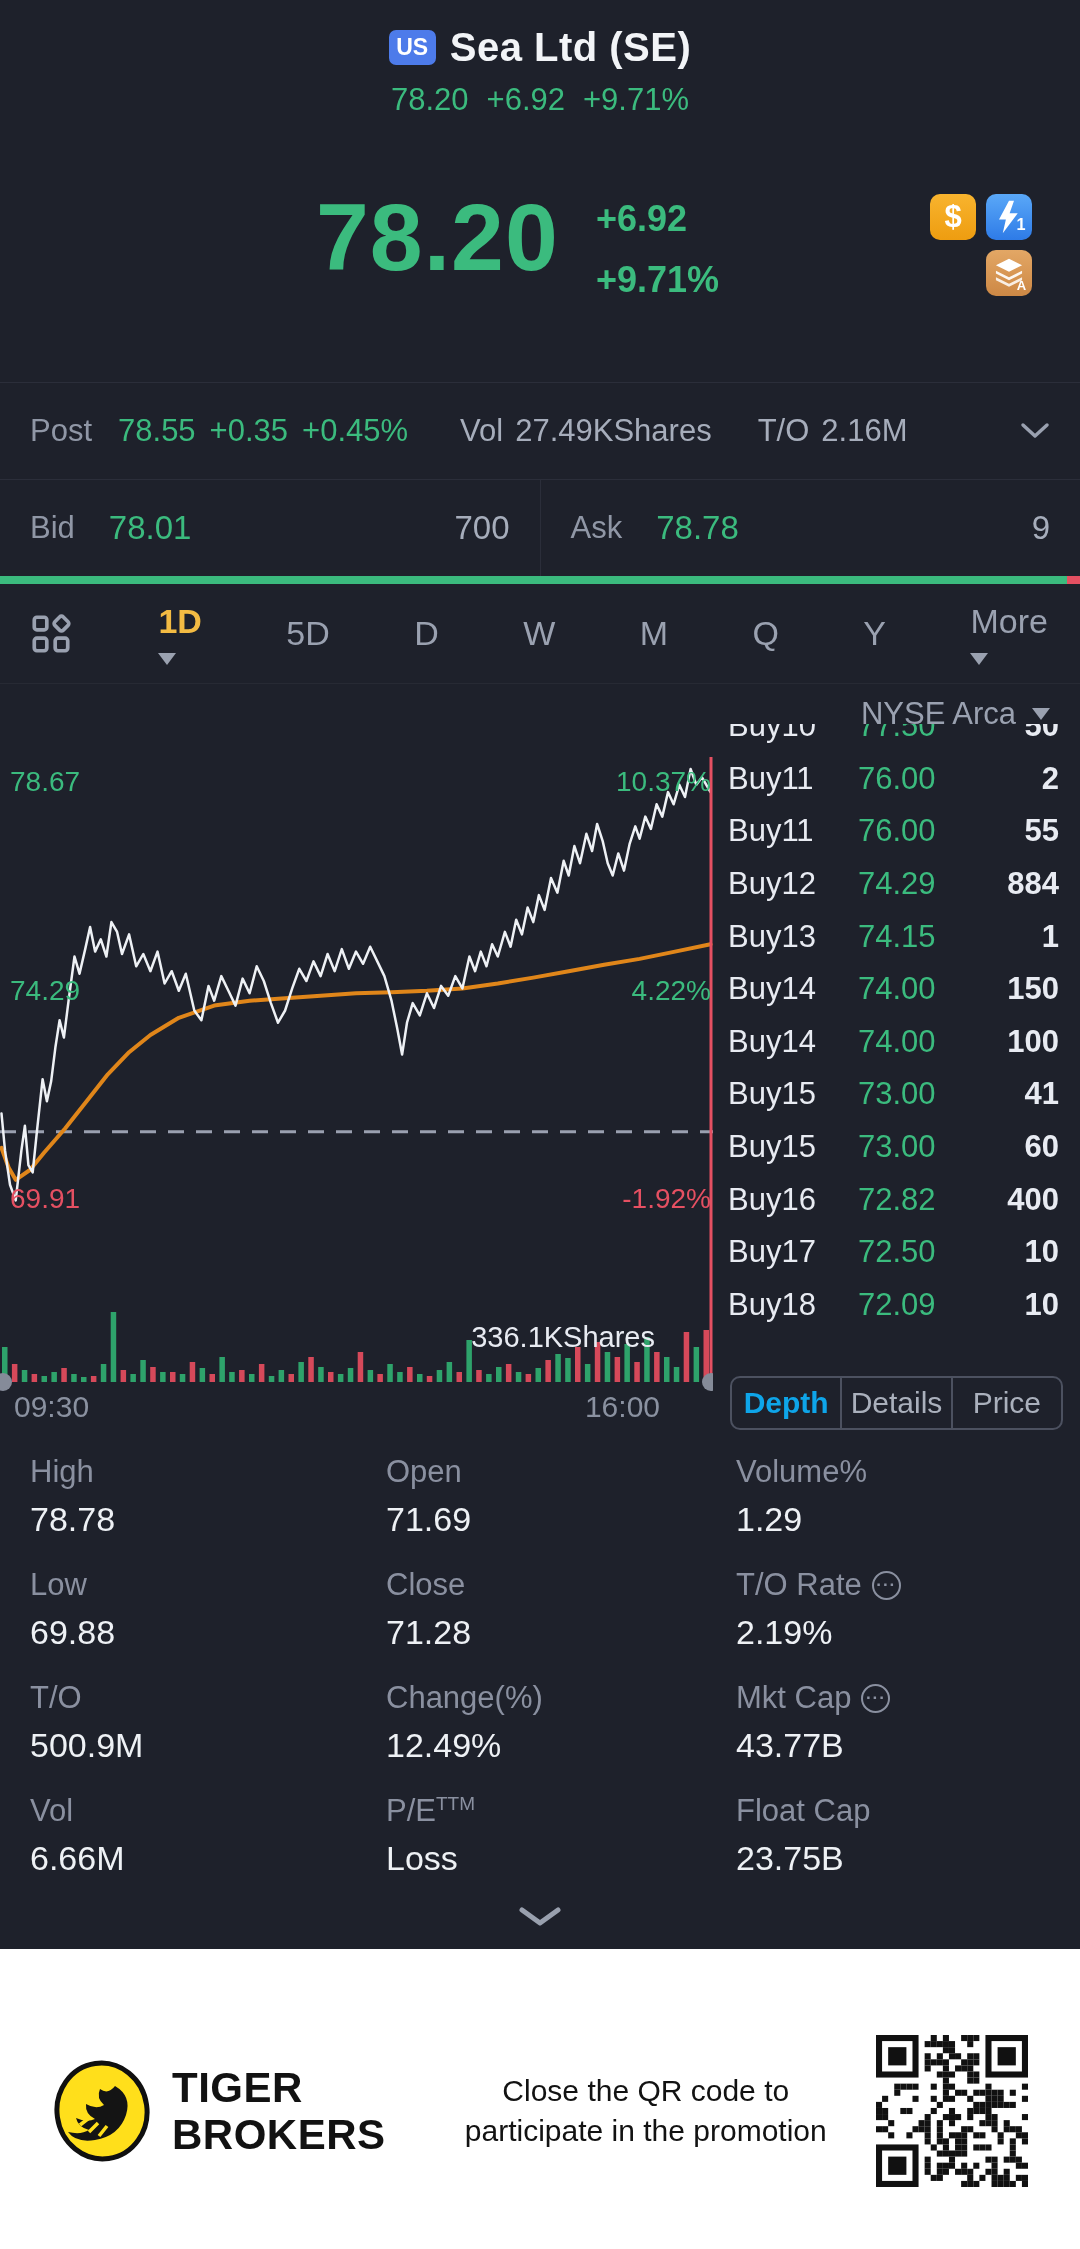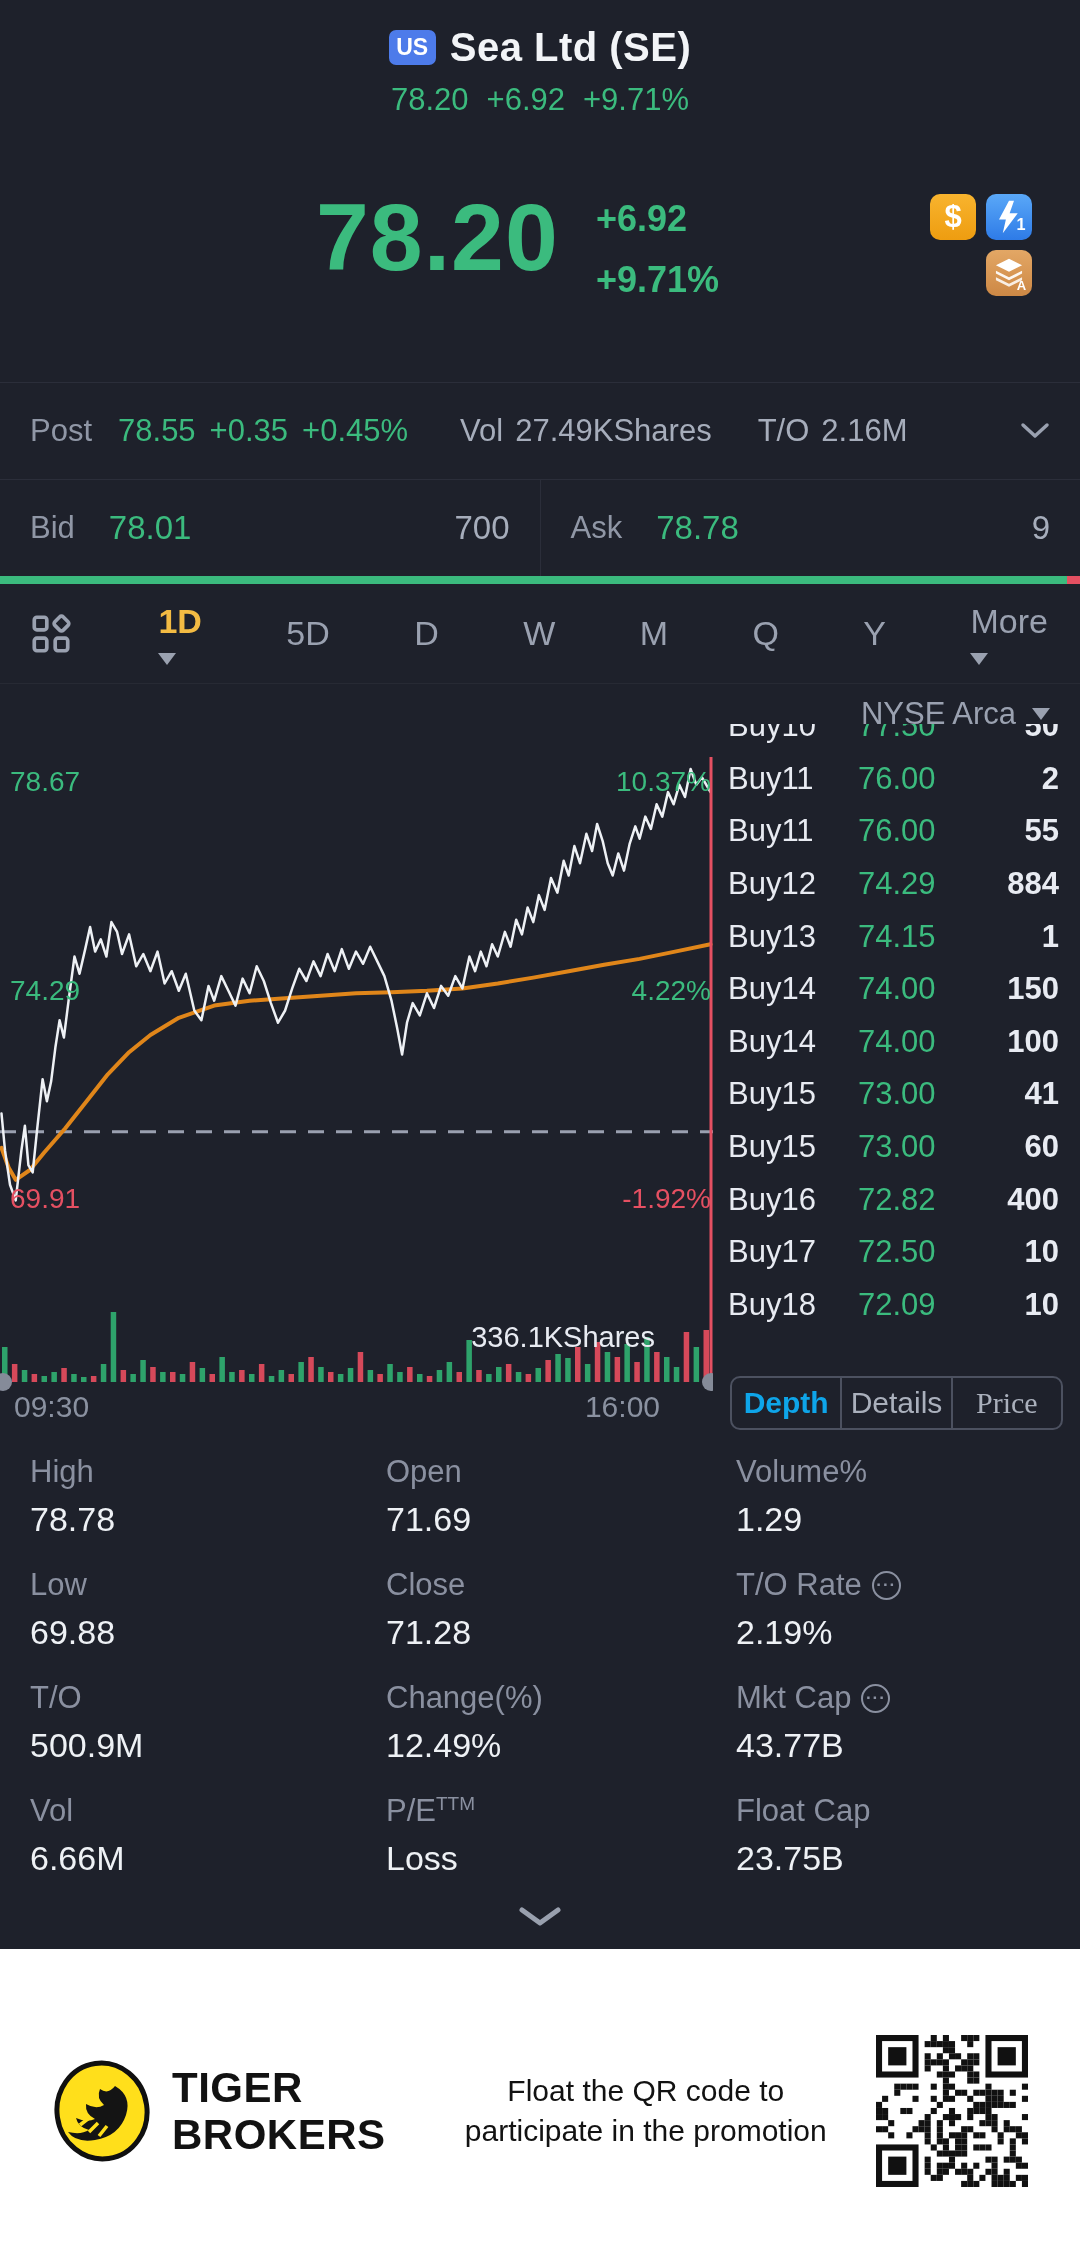--- a/index.html
+++ b/index.html
@@ -65,21 +65,21 @@
   .orderbook { position:absolute; left:728px; top:40px; width:337px; height:632px; overflow:hidden; }
   .ob-inner { transform:translateY(-24px); }
   .ob-row { height:52.6px; display:flex; align-items:center; font-size:31px; }
   .ob-name { color:#e8ebf2; width:130px; }
   .ob-price { color:#3bbb7e; }
   .ob-qty { margin-left:auto; color:#e8ebf2; padding-right:6px;font-weight:bold; }
   .seg { position:absolute; left:730px; top:692px; width:333px; height:54px; border:2px solid #4c5160;
     border-radius:10px; display:flex; overflow:hidden; box-sizing:border-box; }
   .seg-item { flex:1; display:flex; align-items:center; justify-content:center; font-size:30px; color:#aab0bc;
     border-right:2px solid #4c5160; }
-  .seg-item:last-child { border-right:none;font-family:Liberation Serif, serif; }
+  .seg-item:last-child { border-right:none; }
   .seg-item.active { color:#0ea5e9; font-weight:700; }
 
   
   .stats { height:462px; box-sizing:border-box; padding:10px 30px 0; display:grid;
     grid-template-columns:356px 350px 1fr; grid-auto-rows:113px; }
   .stat-label { font-size:31px; color:#8a90a0; display:flex; align-items:center; gap:10px; }
   .stat-label sup { font-size:19px; }
   .stat-value { margin-top:10px; font-size:34px; color:#eef1f5; }
   .info-ic { width:25px; height:25px; border:2px solid #8a90a0; border-radius:50%;
     display:inline-flex; align-items:center; justify-content:center; color:#8a90a0; }
@@ -454,21 +454,21 @@
     <svg width="100" height="104" viewBox="0 0 100 104">
       <ellipse cx="50" cy="52" rx="45" ry="48" fill="#ffdf1b" stroke="#101010" stroke-width="5" transform="rotate(-8 50 52)"></ellipse>
       <path d="M63,27 q17,10 11,29 q-7,21 -31,25 q-19,3 -27,-8 q13,3 21,-2 q-11,-3 -13,-12 q11,5 19,1 q-10,-5 -9,-15 q10,6 18,1 q-8,-7 -4,-16 q8,6 15,-3 z" fill="#141414"></path>
       <path d="M28,66 l9,-7 M37,73 l9,-9 M47,77 l8,-10" stroke="#ffdf1b" stroke-width="3.5" fill="none"></path>
     </svg>
     <div class="brand">
       <div>TIGER</div>
       <div>BROKERS</div>
     </div>
     <div class="promo">
-      <div>Float the QR code to</div>
+      <div>Close the QR code to</div>
       <div>participate in the promotion</div>
     </div>
     <svg width="152" height="152" viewBox="0 0 150 150" style="background:#fff">
         <g fill="#111">
           <rect x="54" y="0" width="6" height="6"></rect>
           <rect x="66" y="0" width="6" height="6"></rect>
           <rect x="84" y="0" width="6" height="6"></rect>
           <rect x="90" y="0" width="6" height="6"></rect>
           <rect x="96" y="0" width="6" height="6"></rect>
           <rect x="48" y="6" width="6" height="6"></rect>

